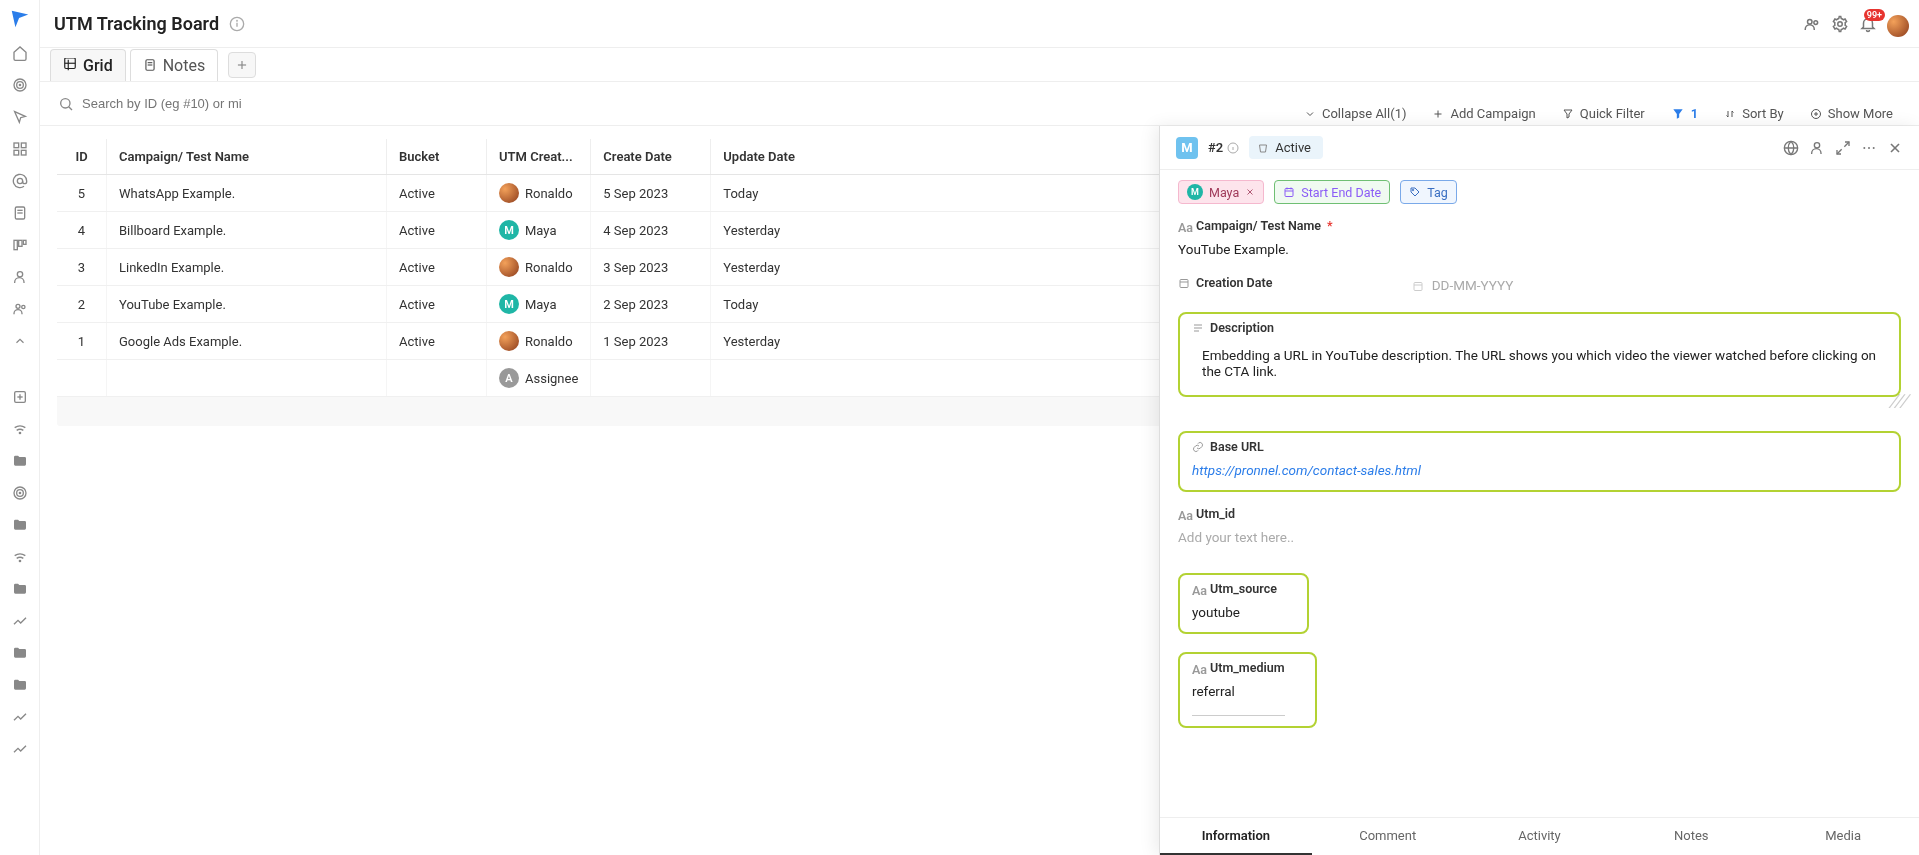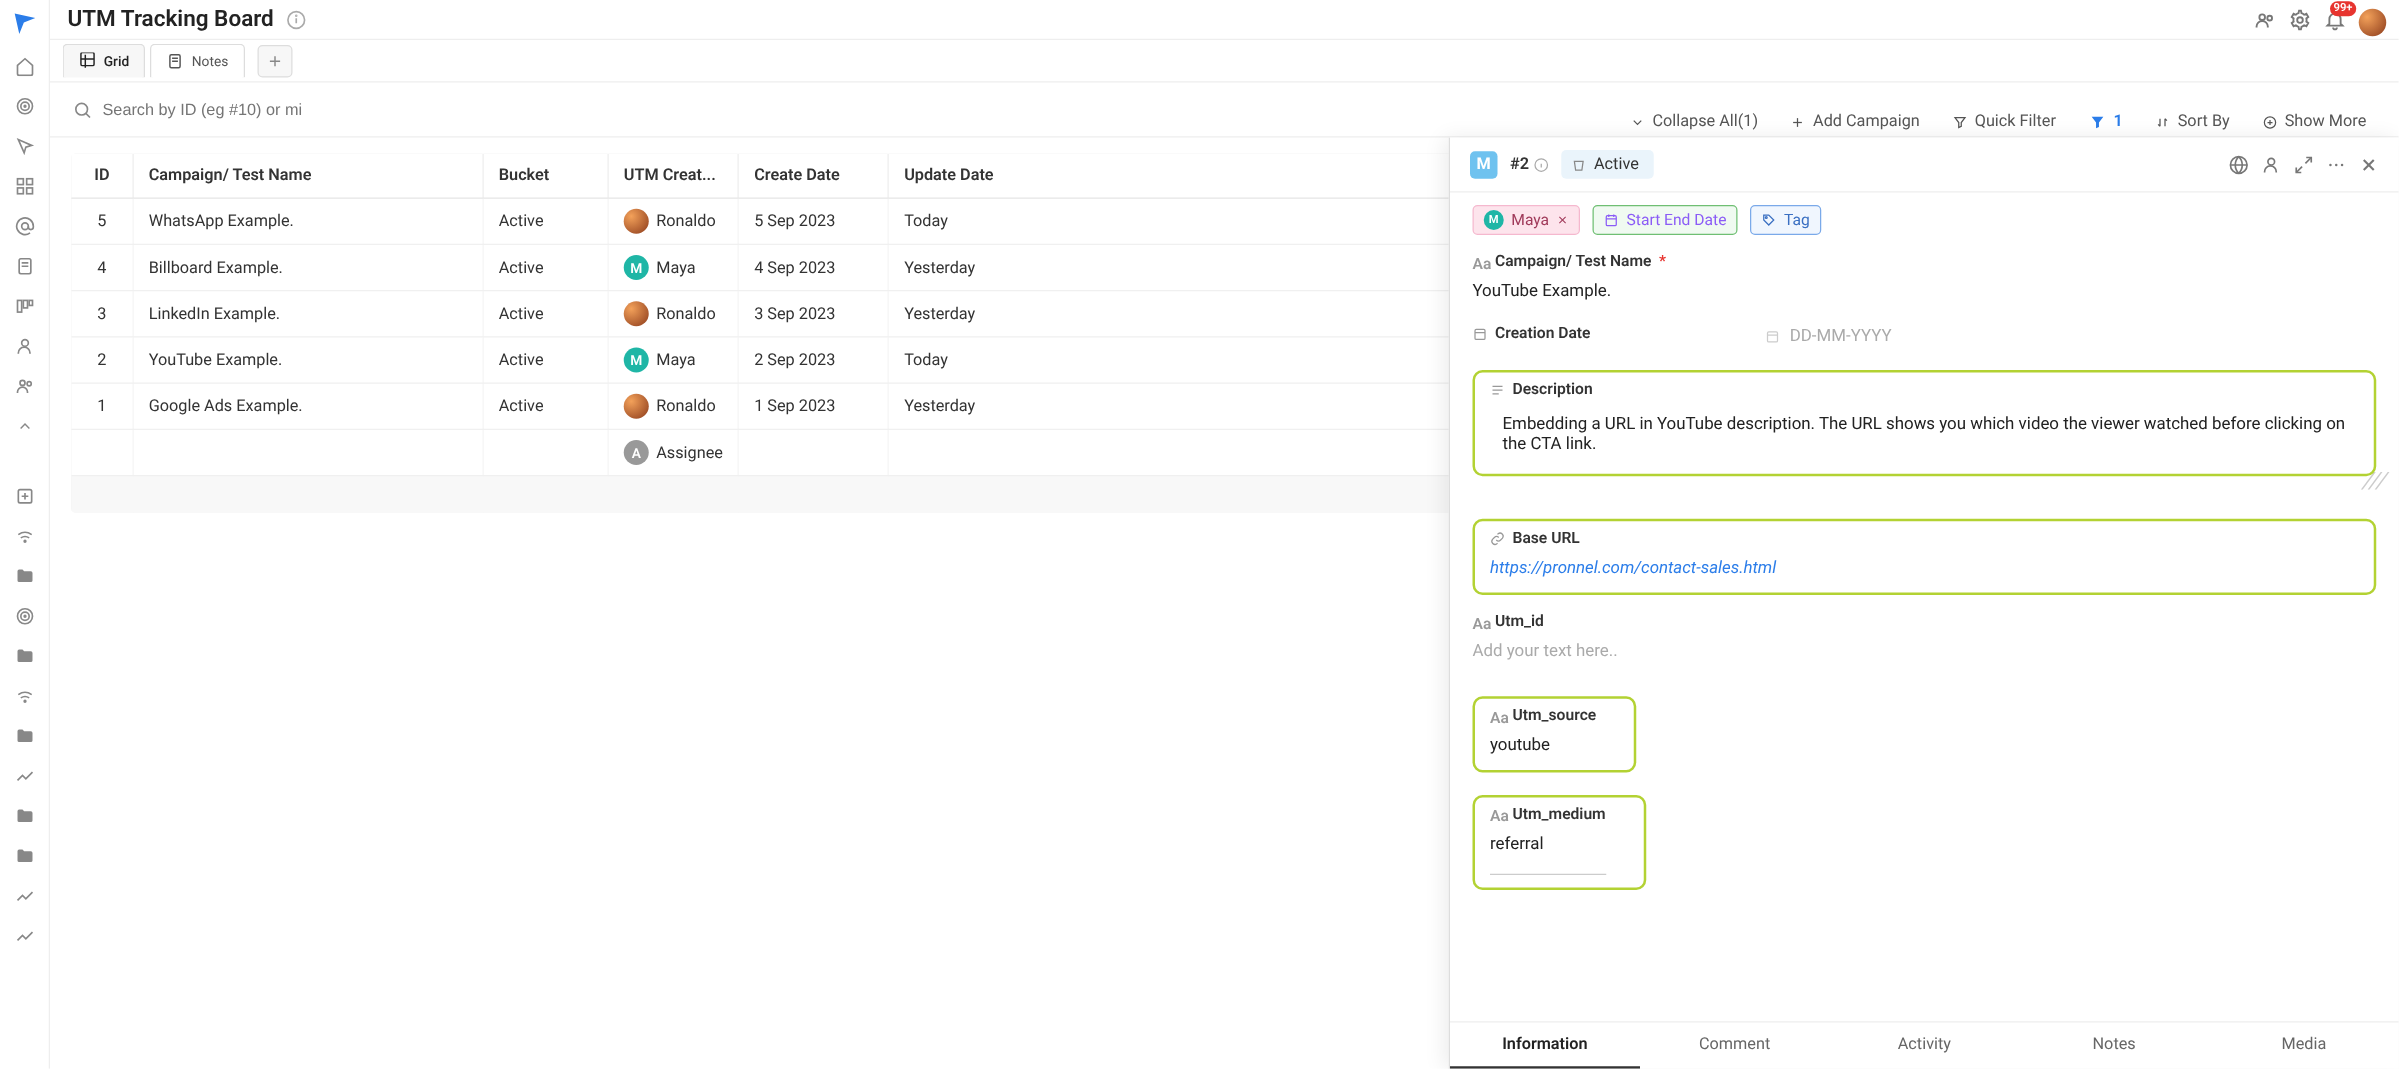--- a/index.html
+++ b/index.html
@@ -3,28 +3,28 @@
 <meta charset="utf-8">
 <style>
 * { box-sizing: border-box; margin: 0; padding: 0; }
 body { font-family: -apple-system, BlinkMacSystemFont, "Segoe UI", Roboto, sans-serif; font-size: 13px; color: #333; background: #fff; overflow: hidden; }
 .app { display: flex; height: 100vh; }
 .left-rail { width: 40px; background: #fff; border-right: 1px solid #eee; display: flex; flex-direction: column; align-items: center; padding-top: 8px; gap: 14px; }
 .left-rail .logo { width: 22px; height: 22px; color: #2b7de9; }
 .left-rail .rail-icon { width: 18px; height: 18px; color: #888; cursor: pointer; display:flex; align-items:center; justify-content:center;}
 .left-rail .rail-sep { height: 10px; }
 .main { flex: 1; display: flex; flex-direction: column; min-width: 0; }
-.topbar { height: 32px; display: flex; align-items: center; padding: 0 14px; border-bottom: 1px solid #eee; gap: 10px; }
+.topbar { height: 48px; display: flex; align-items: center; padding: 0 14px; border-bottom: 1px solid #eee; gap: 10px; }
 .topbar .title { font-size: 18px; font-weight: 600; color: #222; }
 .topbar .info-icon { color: #aaa; width: 16px; height: 16px; }
 .topbar-spacer { flex: 1; }
 .topbar .top-icon { color: #777; width: 18px; height: 18px; cursor: pointer; position: relative; }
 .notif-badge { position: absolute; top: -6px; right: -8px; background: #e7342f; color: #fff; font-size: 9px; padding: 1px 3px; border-radius: 6px; font-weight: 600;}
 .tabs-row { height: 34px; display: flex; align-items: center; padding: 0 10px; border-bottom: 1px solid #eee; gap: 0; }
-.tab { display: flex; align-items: center; gap: 6px; padding: 6px 12px; border: 1px solid #ddd; border-bottom: none; border-radius: 4px 4px 0 0; margin-right: 4px; cursor: pointer; background: #fff; color: #555; font-size: 11px; }
+.tab { display: flex; align-items: center; gap: 6px; padding: 6px 12px; border: 1px solid #ddd; border-bottom: none; border-radius: 4px 4px 0 0; margin-right: 4px; cursor: pointer; background: #fff; color: #555; font-size: 16px; }
 .tab.active { background: #f7f7f7; color: #222; font-weight: 500; }
 .tab-add { width: 28px; height: 26px; border: 1px solid #ddd; border-radius: 4px; display: flex; align-items:center; justify-content:center; color:#888; cursor:pointer; margin-left:6px; background:#f7f7f7;}
 .toolbar { height: 44px; display: flex; align-items: center; padding: 0 18px; border-bottom: 1px solid #eee; gap: 10px; }
 .search-wrap { display: flex; align-items: center; gap: 8px; color: #888; }
 .search-wrap input { border: none; outline: none; font-size: 13px; width: 170px; color:#333; }
 .toolbar-spacer { flex: 1; }
 .tool-btn { display: flex; align-items: center; gap: 6px; color: #555; cursor: pointer; padding: 4px 8px; font-size: 13px; margin-top: 20px; }
 .tool-btn.filter-active { color: #2b7de9; font-weight: 600; }
 .content { flex: 1; display: flex; min-height: 0; position: relative; }
 .grid-area { flex: 1; padding: 12px 16px; overflow: auto; }

